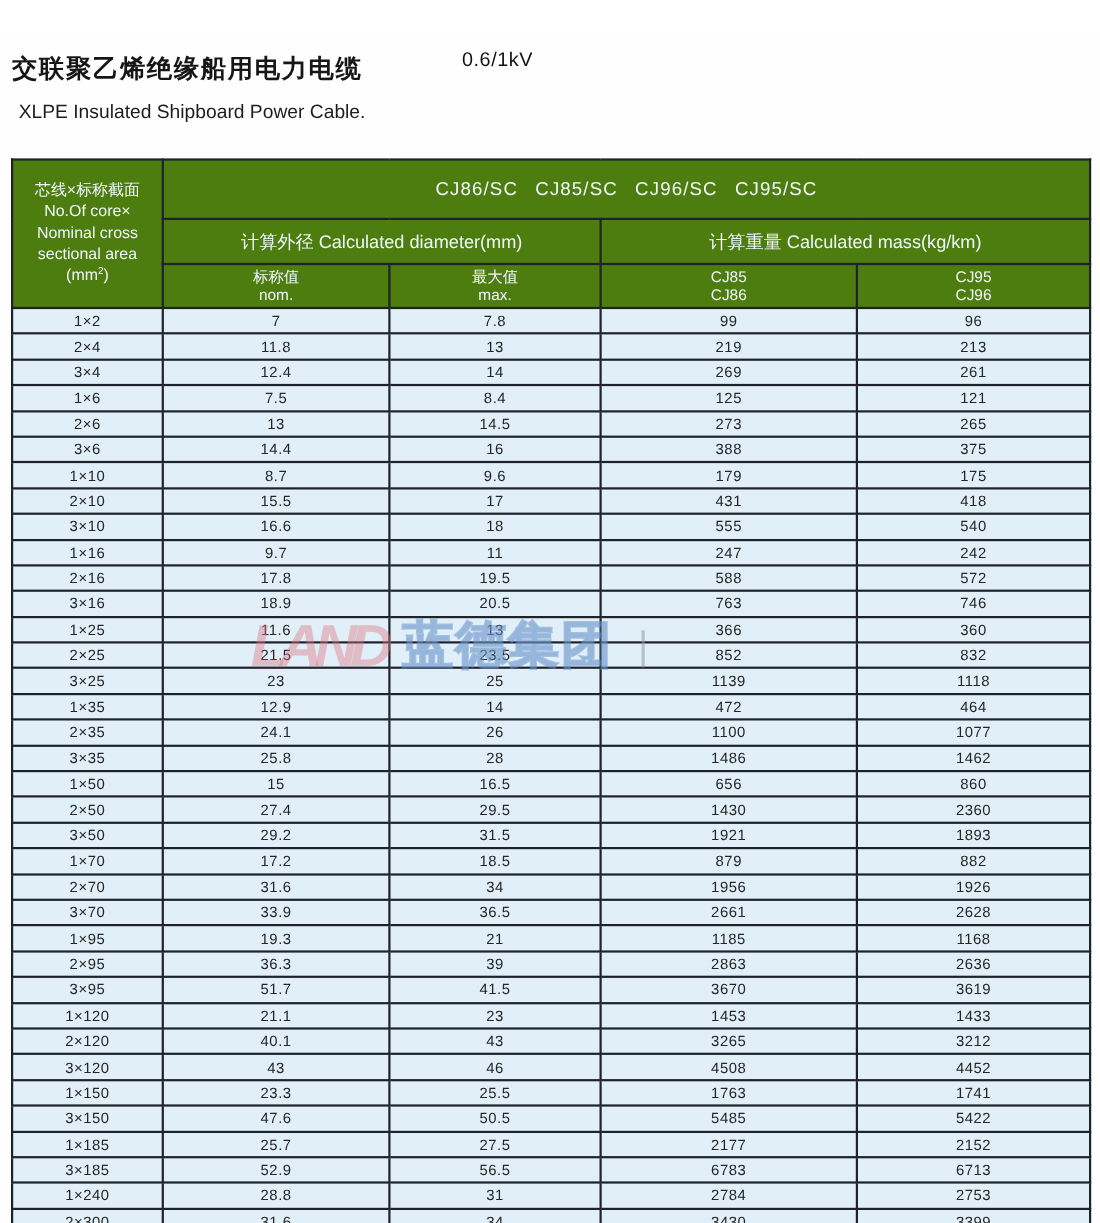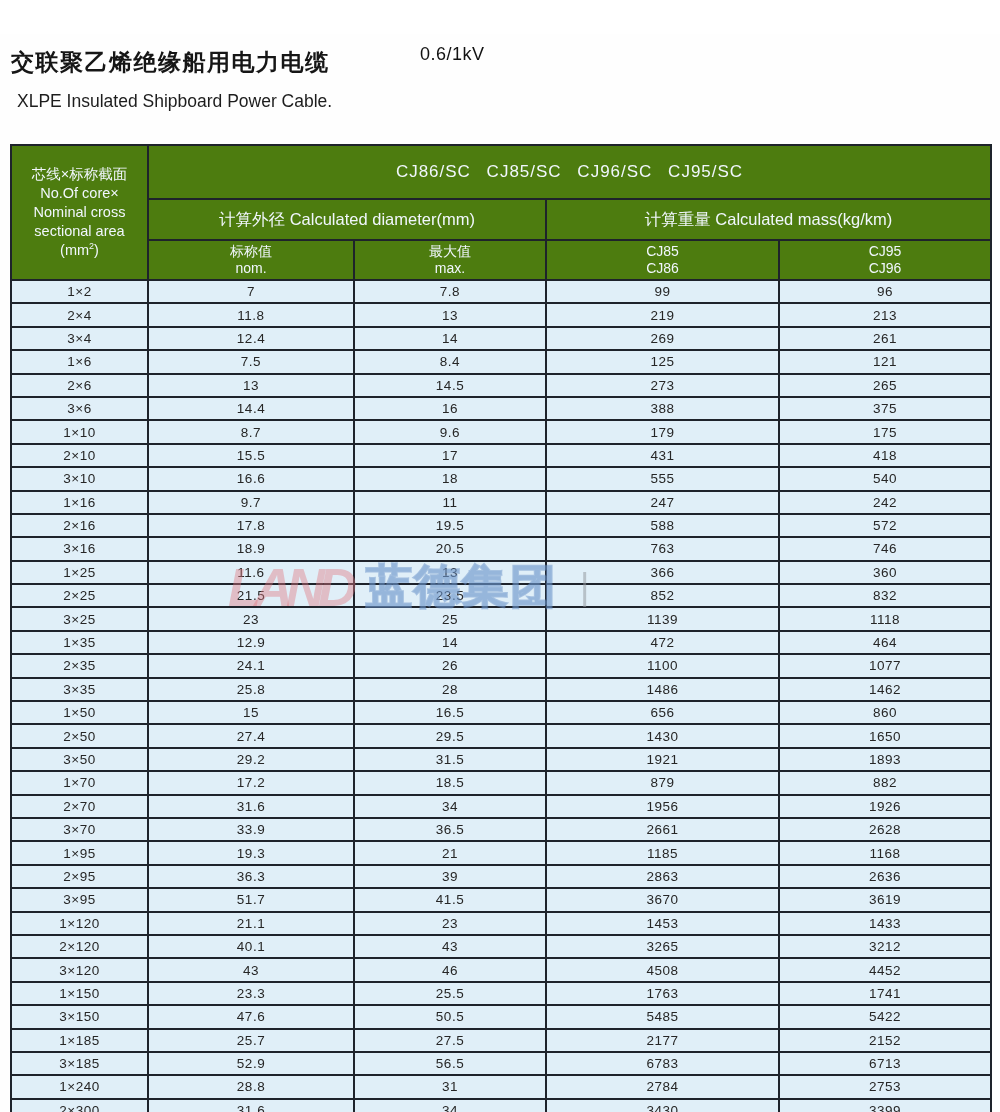--- a/index.html
+++ b/index.html
@@ -302,21 +302,21 @@
           <td>15</td>
           <td>16.5</td>
           <td>656</td>
           <td>860</td>
         </tr>
         <tr>
           <td>2×50</td>
           <td>27.4</td>
           <td>29.5</td>
           <td>1430</td>
-          <td>1650</td>
+          <td>2360</td>
         </tr>
         <tr>
           <td>3×50</td>
           <td>29.2</td>
           <td>31.5</td>
           <td>1921</td>
           <td>1893</td>
         </tr>
         <tr>
           <td>1×70</td>

